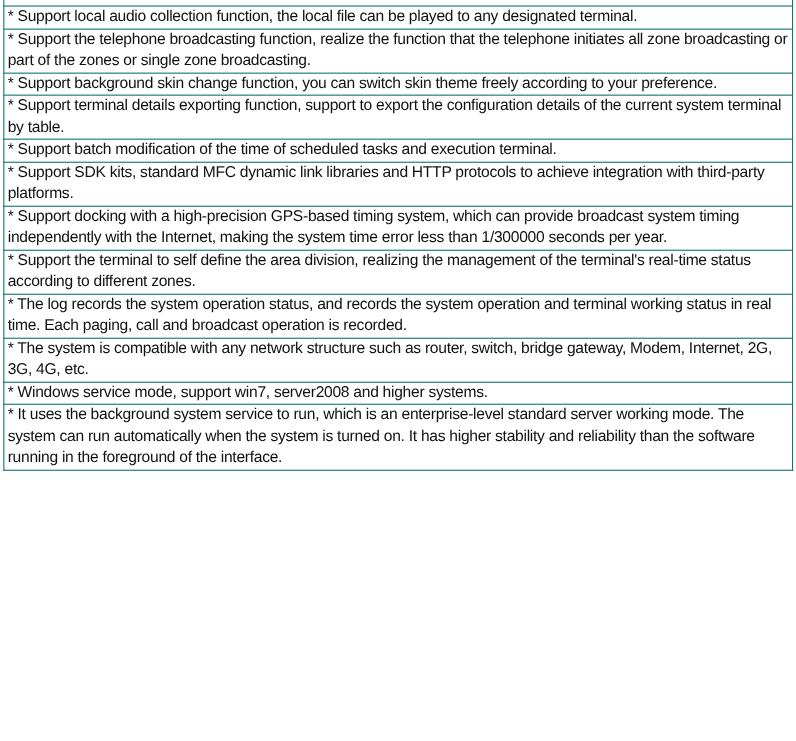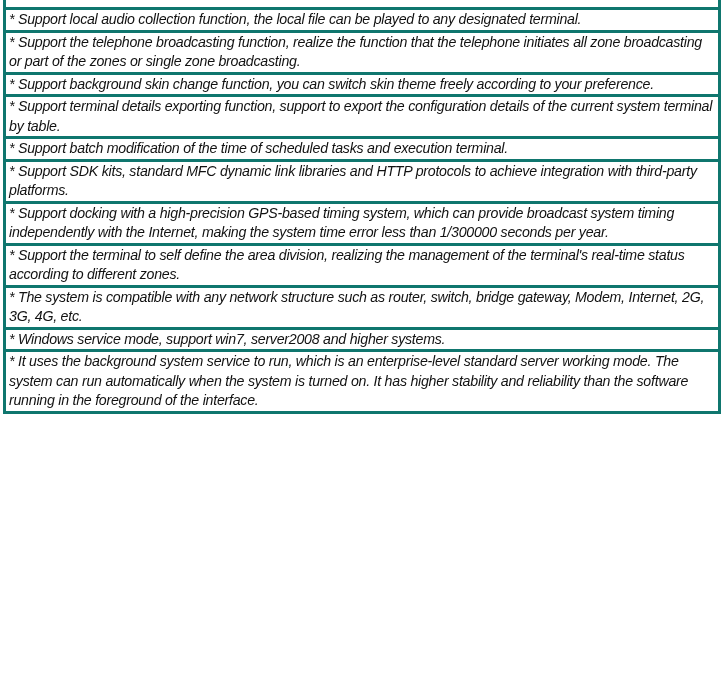--- a/index.html
+++ b/index.html
@@ -9,26 +9,25 @@
     left: 3px;
     top: -15px;
     width: 718px;
     border-collapse: collapse;
     font-family: "Liberation Sans", sans-serif;
     font-size: 14.2px;
     color: #111111;
     letter-spacing: -0.25px;
   }
   .feature-table td {
-    border: 3px solid #0f766e;
+    border: 1px solid #0f766e;
     padding: 0 2px 0 3px;
     line-height: 19.5px;
     vertical-align: top;
     text-align: left;
-    font-style: italic;
   }
   .feature-table tr.cut td { height: 19px; }
 </style>
 </head>
 <body>
 
 <table class="feature-table">
   <tbody>
     <tr class="cut">
       <td></td>
@@ -51,20 +50,23 @@
     <tr>
         <td>* Support SDK kits, standard MFC dynamic link libraries and HTTP protocols to achieve integration with third-party platforms.</td>
       </tr>
     <tr>
         <td>* Support docking with a high-precision GPS-based timing system, which can provide broadcast system timing independently with the Internet, making the system time error less than 1/300000 seconds per year.</td>
       </tr>
     <tr>
         <td>* Support the terminal to self define the area division, realizing the management of the terminal's real-time status according to different zones.</td>
       </tr>
     <tr>
+        <td>* The log records the system operation status, and records the system operation and terminal working status in real time. Each paging, call and broadcast operation is recorded.</td>
+      </tr>
+    <tr>
         <td>* The system is compatible with any network structure such as router, switch, bridge gateway, Modem, Internet, 2G, 3G, 4G, etc.</td>
       </tr>
     <tr>
         <td>* Windows service mode, support win7, server2008 and higher systems.</td>
       </tr>
     <tr>
         <td>* It uses the background system service to run, which is an enterprise-level standard server working mode. The system can run automatically when the system is turned on. It has higher stability and reliability than the software running in the foreground of the interface.</td>
       </tr>
   </tbody>
 </table>

